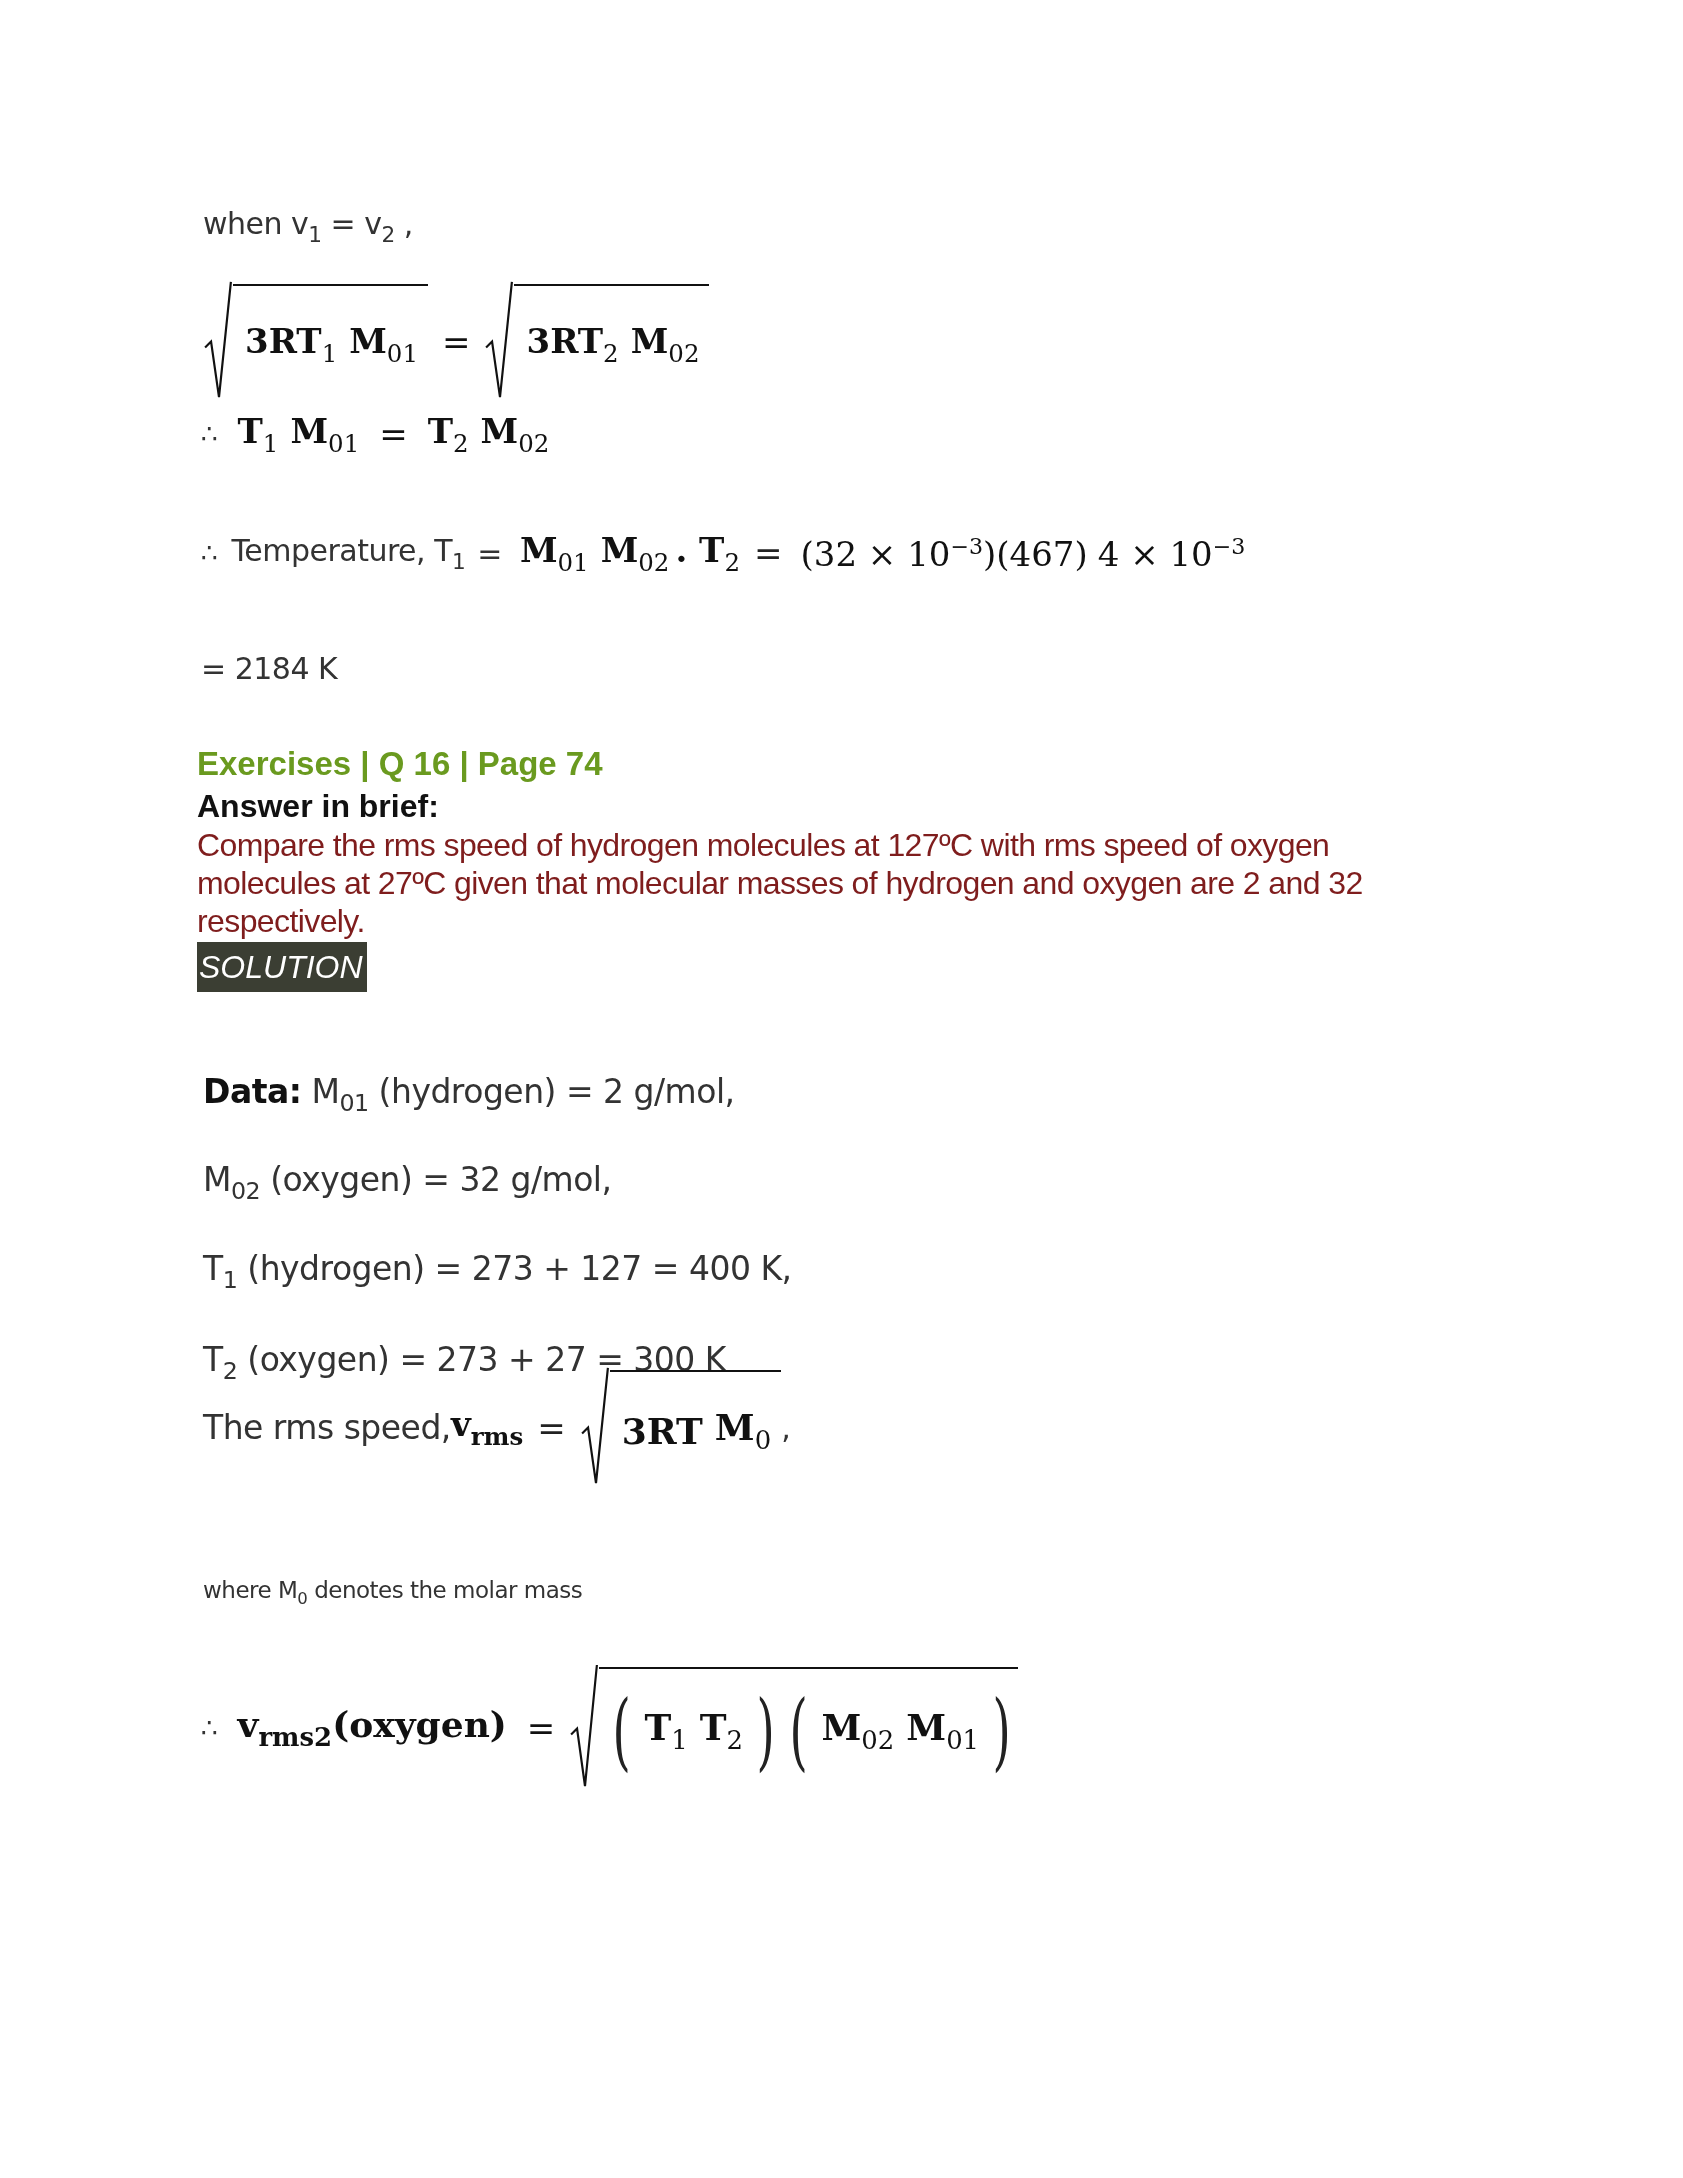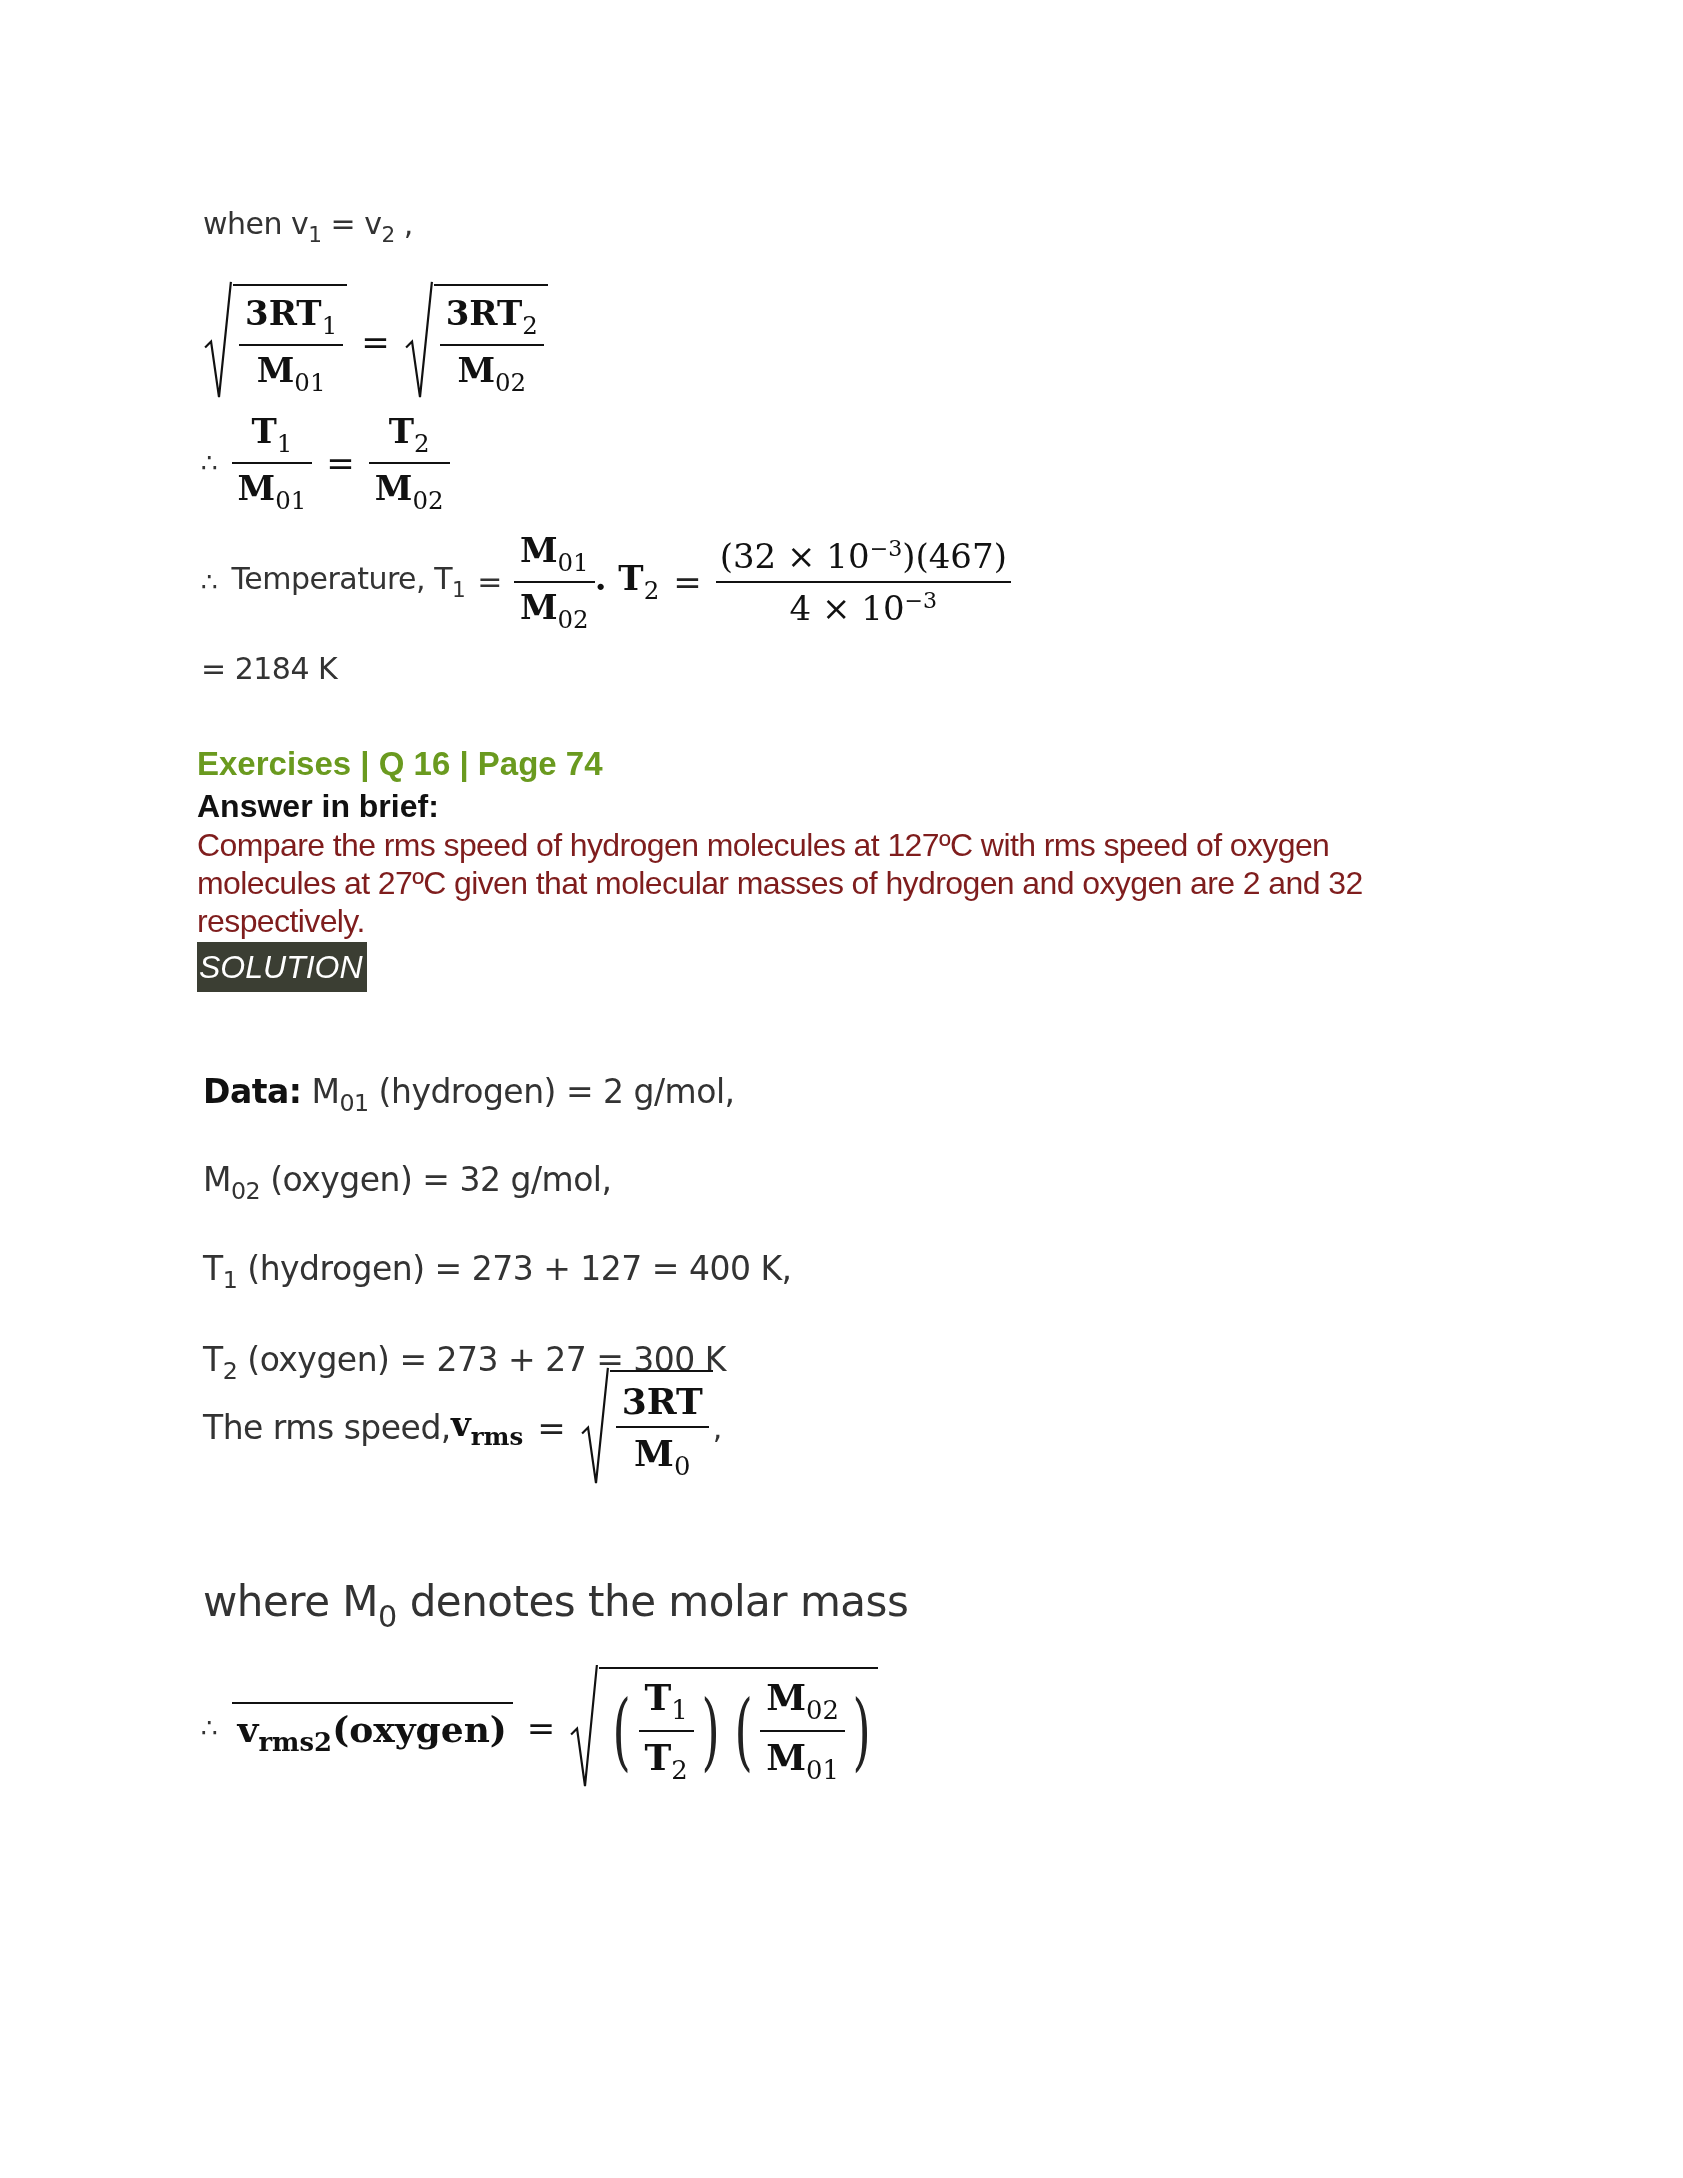--- a/index.html
+++ b/index.html
@@ -2,21 +2,21 @@
 <html><head>
 <meta charset="utf-8">
 <style>
   html, body { margin:0; padding:0; background:#ffffff; }
   body { width:1683px; height:2178px; position:relative; overflow:hidden; color:#222; }
   .abs { position:absolute; }
   .calibri { font-family:"DejaVu Sans", sans-serif; font-size:30px; color:#333; letter-spacing:-0.5px; }
   .tex { font-family:"DejaVu Serif", serif; color:#111; }
   .arial { font-family:"Liberation Sans", sans-serif; }
   sub.s { font-size:0.72em; vertical-align:-0.35em; }
-  .frac { display:inline-flex; flex-direction:column; align-items:center; vertical-align:middle; }
+  .frac { display:inline-flex; align-items:center; vertical-align:middle; }
   .frac .num, .frac .den { padding:0 6px; white-space:nowrap; }
   .frac .bar { align-self:stretch; height:2px; background:#111; margin:4px 0; }
   .sqrt { display:inline-flex; align-items:center; vertical-align:middle; position:relative; }
   .sqrt svg { flex:none; }
   .radicand { border-top:2px solid #111; padding:4px 4px 0 6px; display:inline-flex; align-items:center; }
   .eq { margin:0 14px; font-family:"DejaVu Serif", serif; font-size:34px; vertical-align:middle; }
   .therefore { font-family:"DejaVu Sans", sans-serif; font-size:26px; color:#333; margin-right:14px; vertical-align:middle; }
   .bigparen { font-family:"DejaVu Serif", serif; font-weight:200; font-size:85px; line-height:1; transform:scaleX(0.55); display:inline-block; vertical-align:middle; color:#222; }
   .heading { color:#6a9a1f; font-weight:bold; font-size:33px; }
   .solution { background:#3b3e33; color:#ffffff; font-style:italic; font-size:32px; padding:4px 4px 4px 2px; }
@@ -128,21 +128,21 @@
       <span class="frac">
         <span class="num"><b>3RT</b></span>
         <span class="bar"></span>
         <span class="den"><b>M</b><sub class="s">0</sub></span>
       </span>
     </span>
   </span>
   <span class="calibri" style="font-size:30px;">,</span>
 </div>
 
-<div class="abs calibri" style="left:203px; top:1577px; font-size:42px;">
+<div class="abs calibri" style="left:203px; top:1577px; font-size:23px;">
   <span>where M</span><sub class="s">0</sub><span> denotes the molar mass</span>
 </div>
 
 <div class="abs tex" style="left:201px; top:1663px; font-size:36px; display:flex; align-items:center;">
   <span class="therefore">∴</span>
   <span class="frac">
     <span class="bar"></span>
     <span class="den"><b>v</b><sub class="s" style="font-weight:bold;">rms2</sub><b>(oxygen)</b></span>
   </span>
   <span class="eq">=</span>

